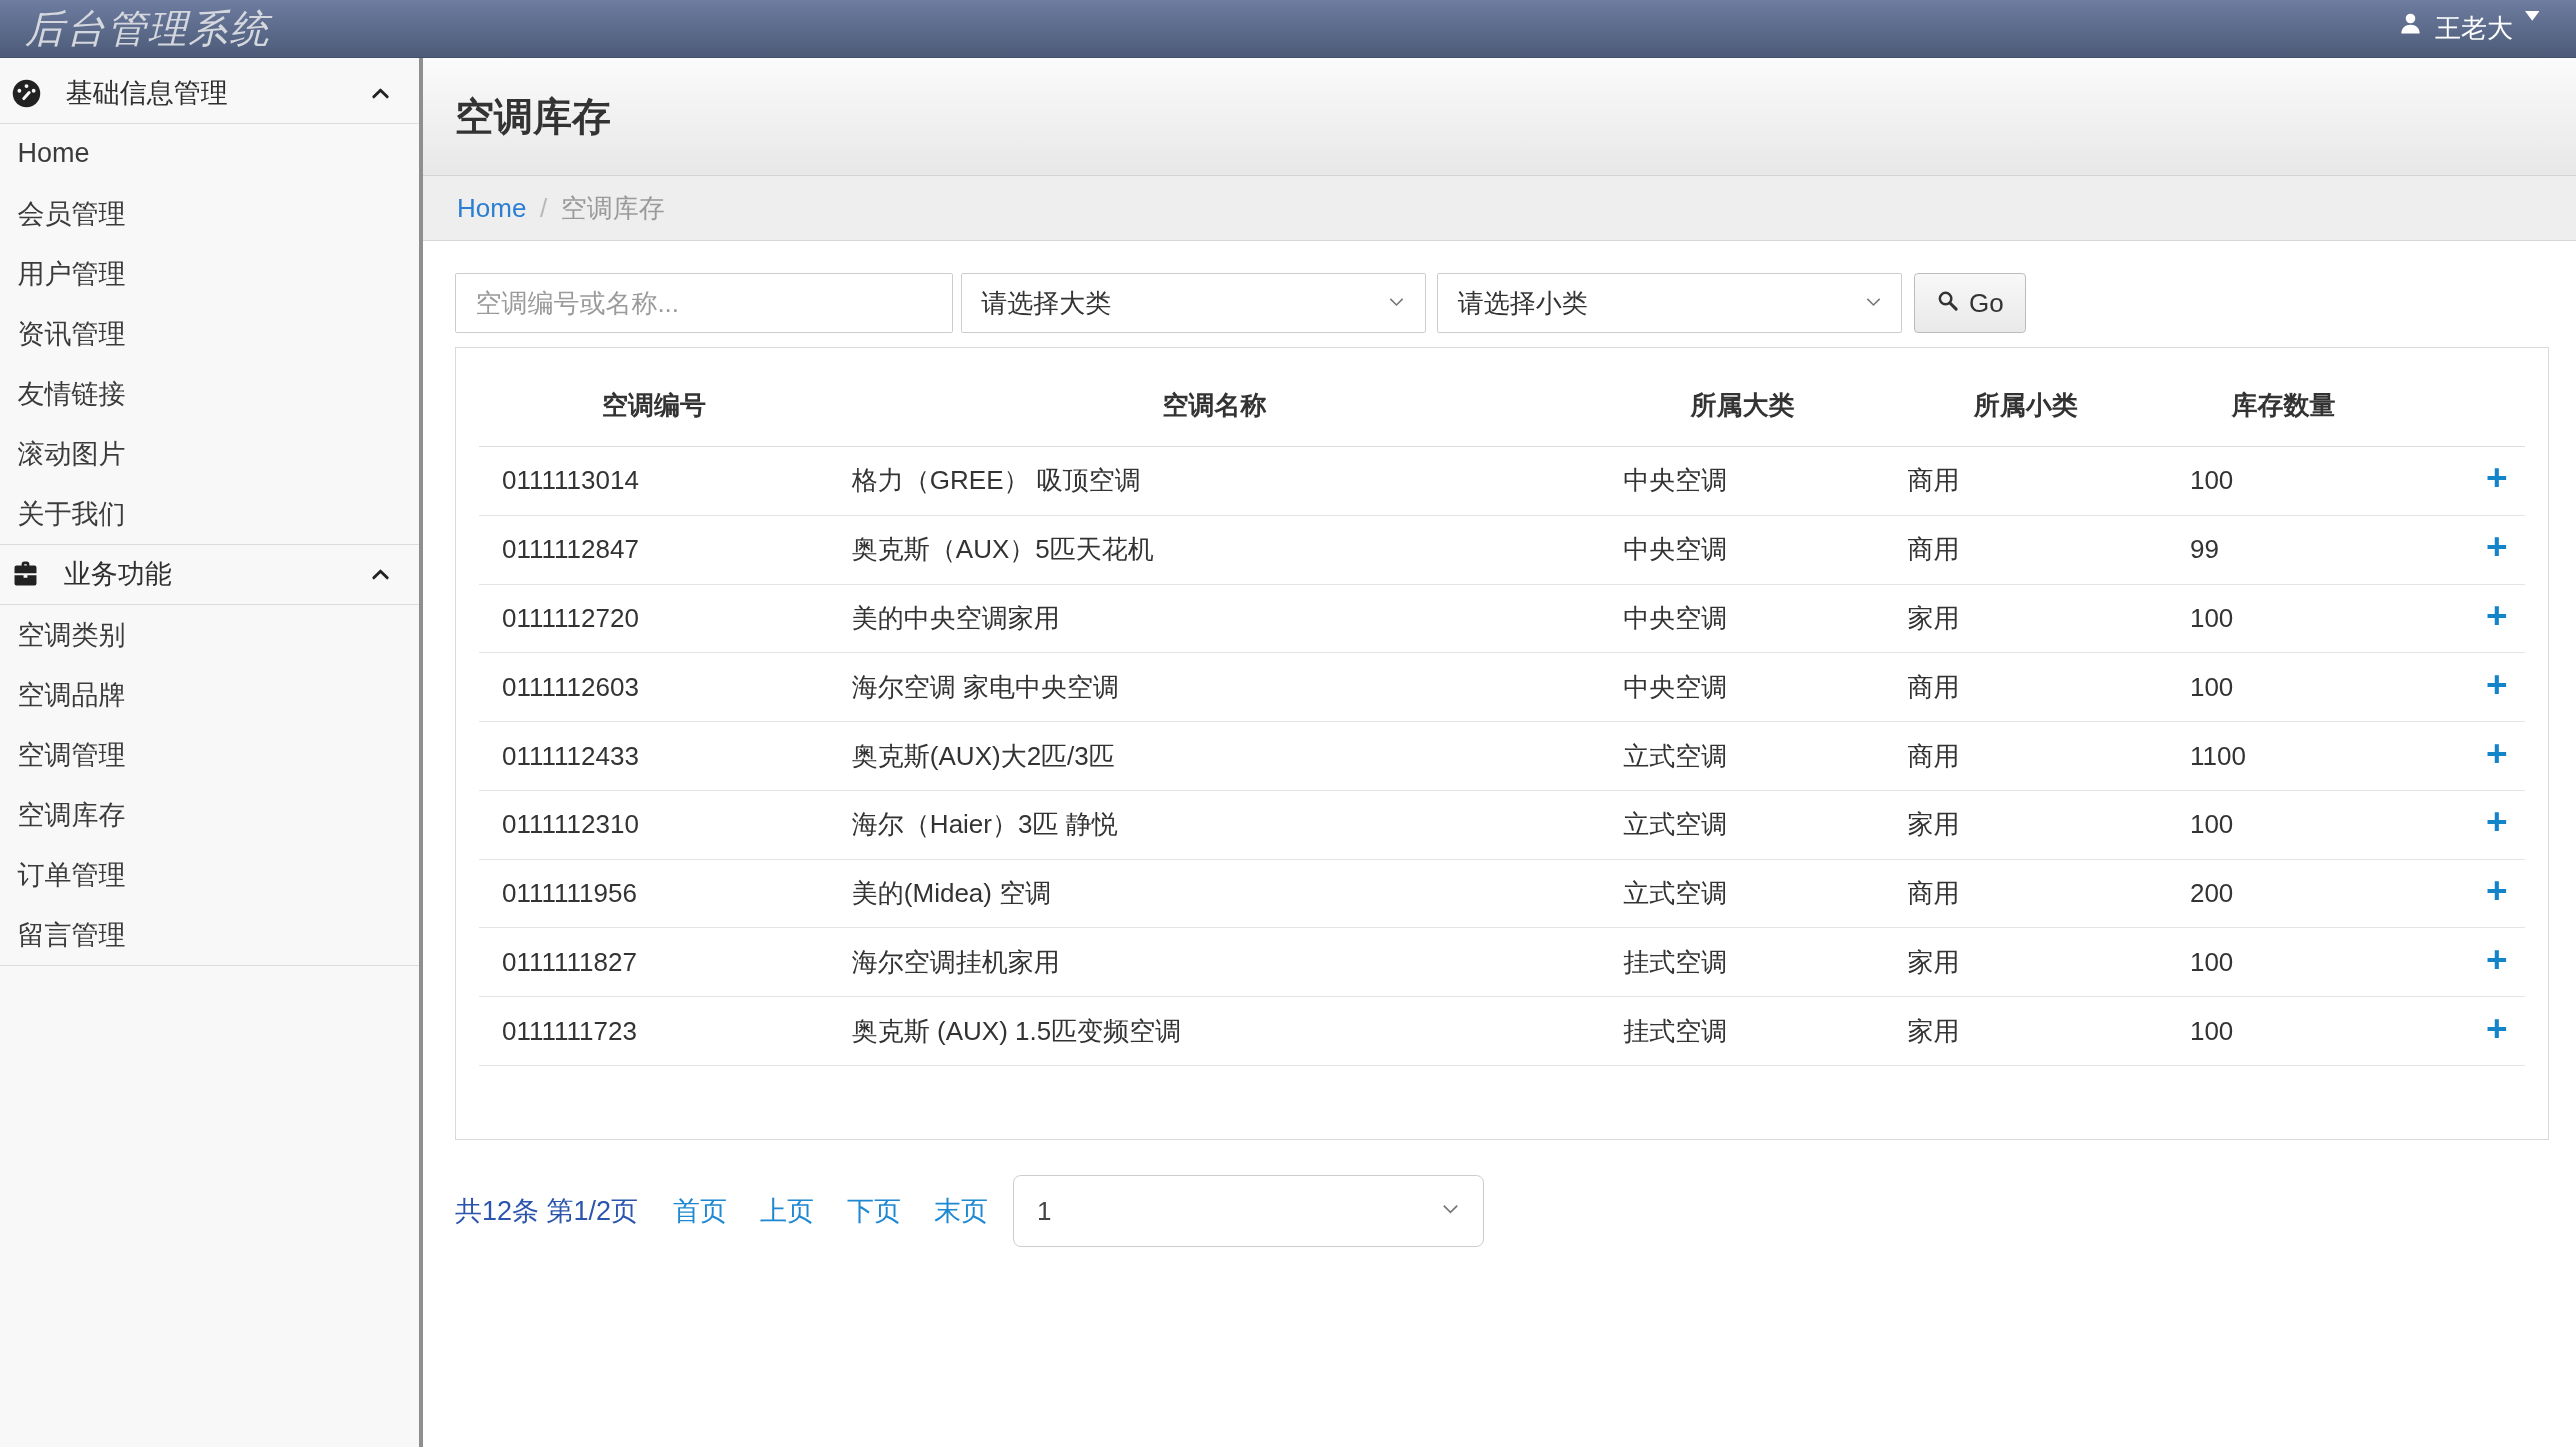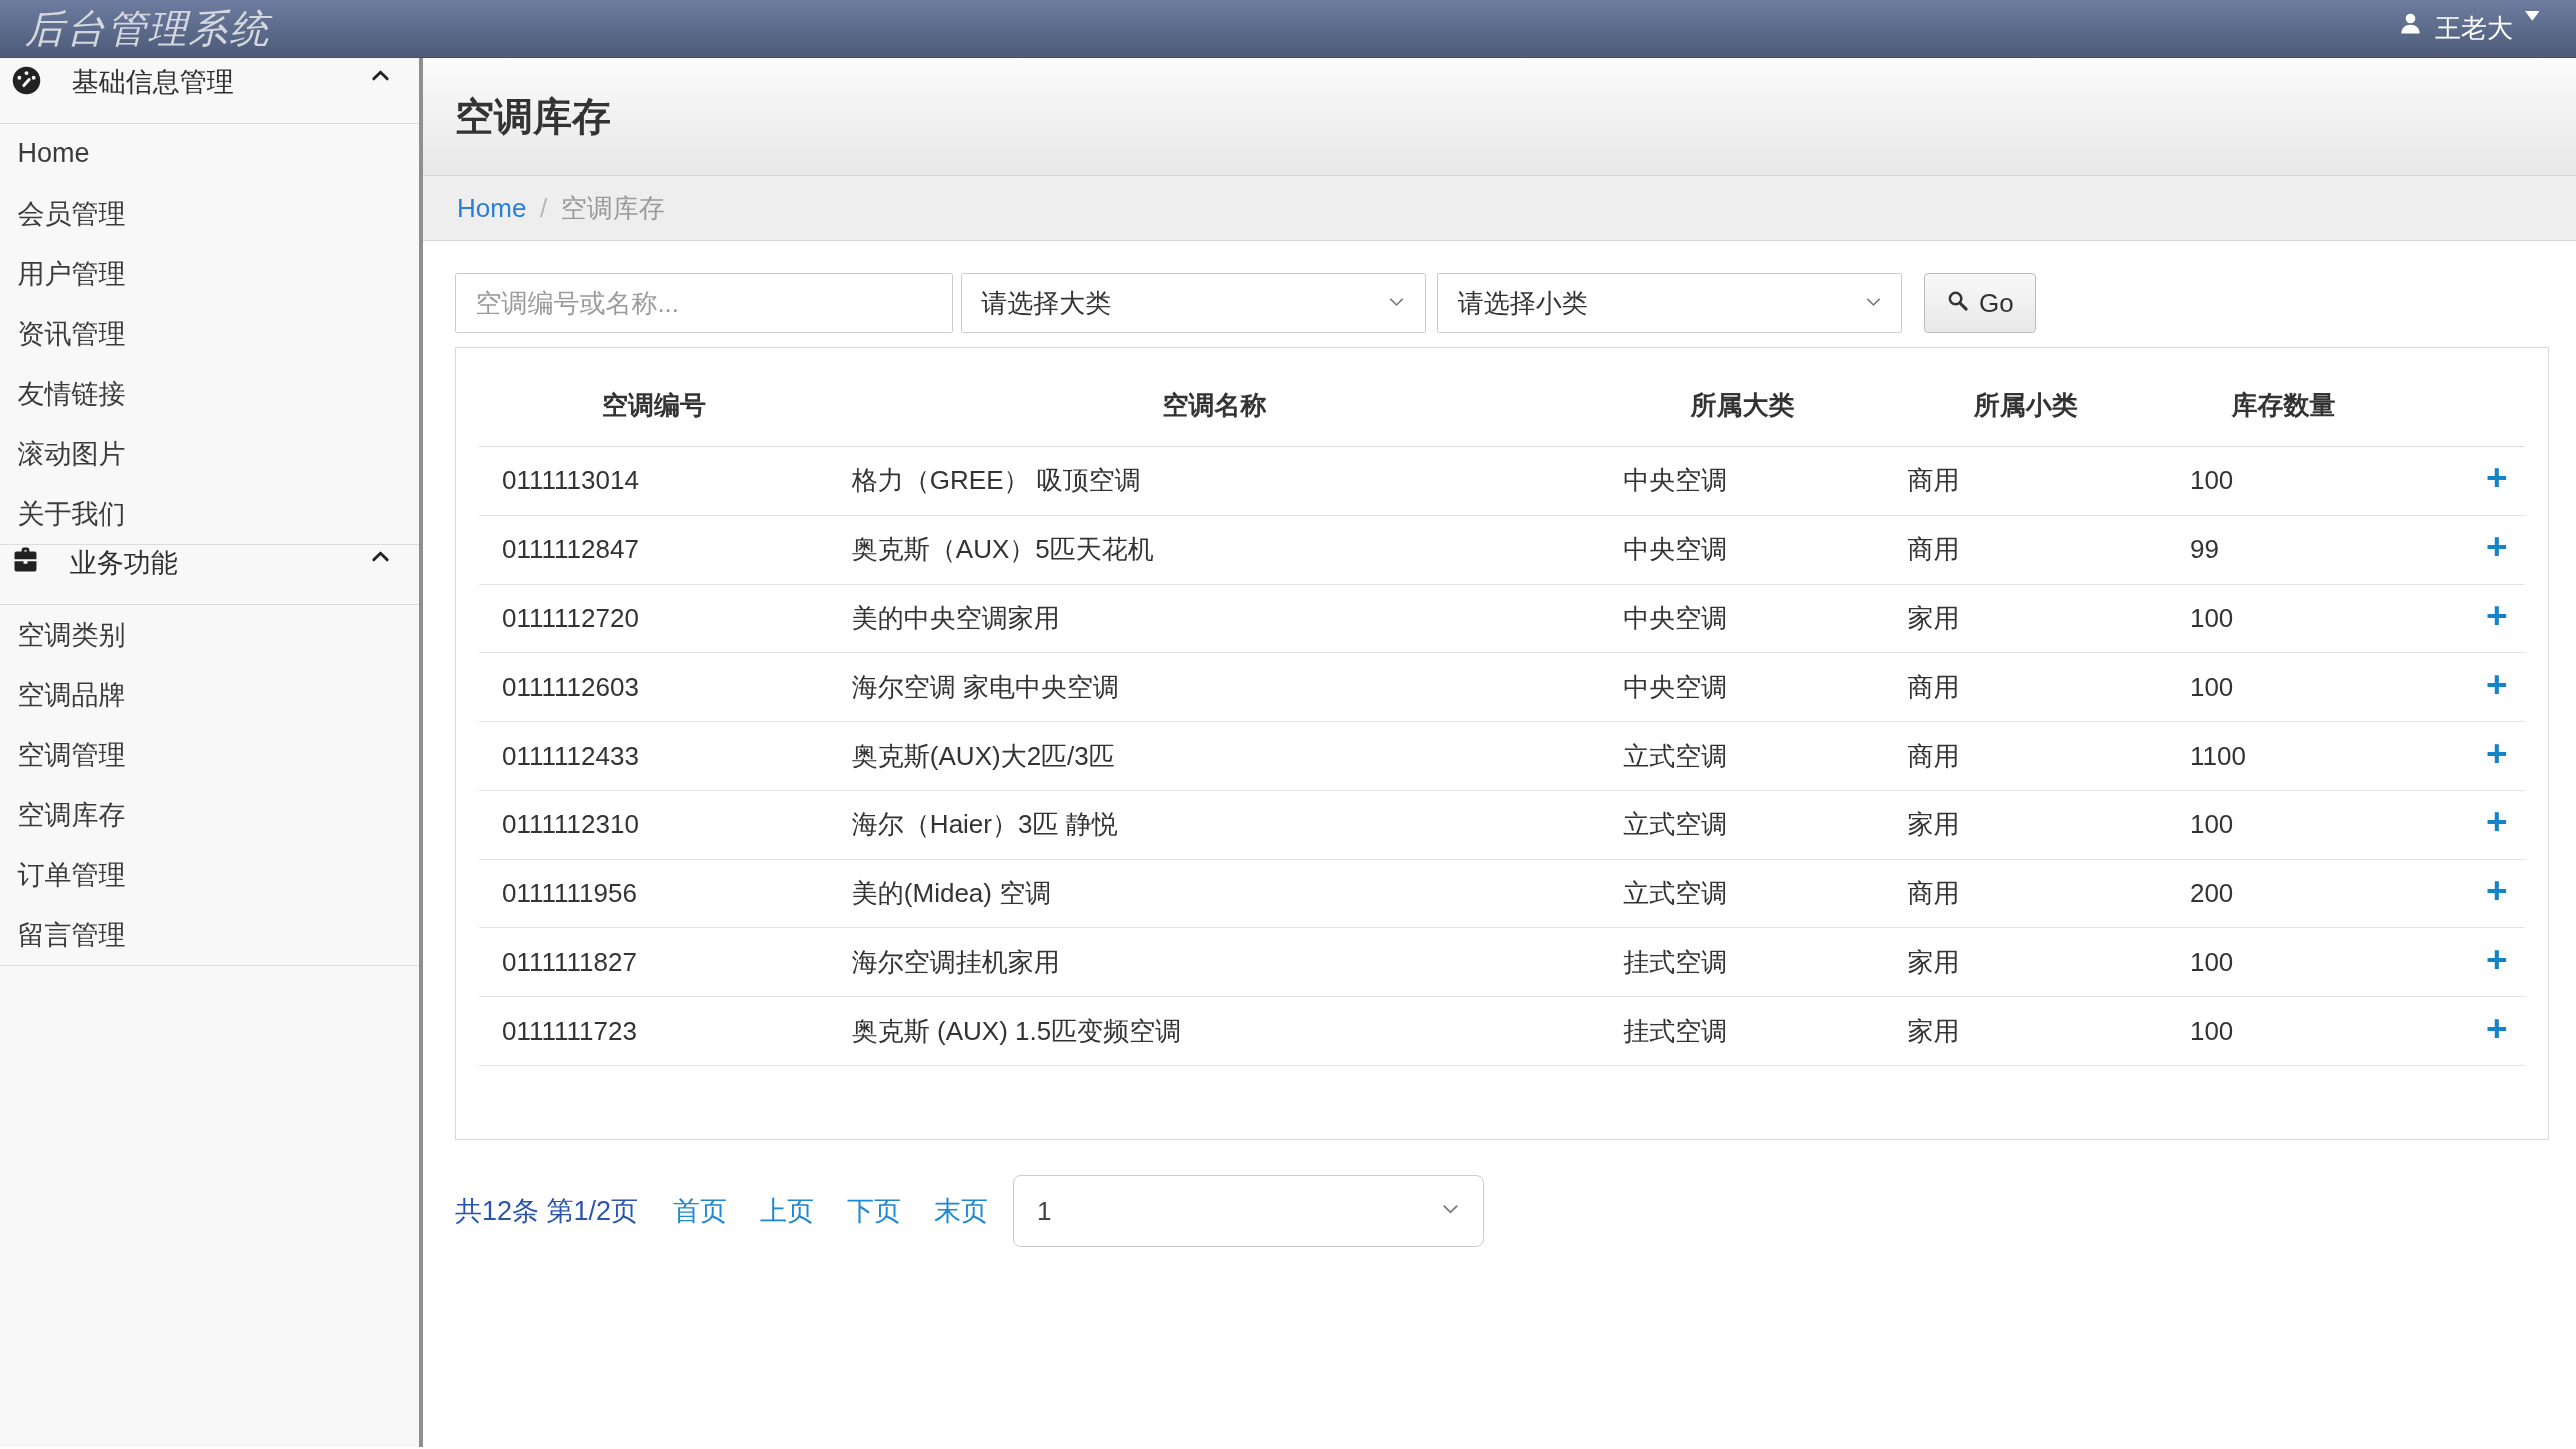--- a/index.html
+++ b/index.html
@@ -30,22 +30,22 @@
   
   .body-row { display: flex; height: 1389px; }
   .sidebar {
     width: 423px; min-width: 423px;
     background: #f8f8f8;
     border-right: 4.8px solid #8f8f8f;
     padding-top: 5.8px;
   }
   .side-section { border-bottom: 1px solid #dcdcdc; }
   .side-head {
-    height: 60px; display: flex; align-items: flex-start;
-    padding: 0 27px 0 9.7px; gap: 29px;
+    height: 60px; display: flex; align-items: center;
+    padding: 0 27px 0 9.7px; gap: 23px;
     border-bottom: 1px solid #dcdcdc;
     font-size: 27px; color: #2f2f2f; cursor: pointer;
   }
   .side-ico svg { display: block; }
   .side-chev { margin-left: auto; }
   .side-chev svg { display: block; }
   .side-list { list-style: none; }
   .side-item {
     height: 60px; display: flex; align-items: center;
     padding-left: 17.4px; font-size: 27px; color: #3b3b3b; cursor: pointer;
@@ -76,21 +76,21 @@
     font-family: "Liberation Sans", sans-serif;
     margin-right: 7.8px;
   }
   .filter-row input::placeholder { color: #9b9b9b; }
   .sel {
     width: 465px; height: 60px; border: 1px solid #cccccc; border-radius: 1.9px;
     background: #fff; display: flex; align-items: center; justify-content: space-between;
     padding: 0 17.4px 0 19.4px; font-size: 26px; color: #333; cursor: pointer;
   }
   .sel-1 { margin-right: 11.6px; }
-  .sel-2 { margin-right: 22px; }
+  .sel-2 { margin-right: 12px; }
   .go-btn {
     height: 60px; padding: 0 21px; display: flex; align-items: center; gap: 9.7px;
     background: linear-gradient(to bottom, #f8f8f8, #e9e9e9);
     border: 1px solid #bcbcbc; border-radius: 3.9px;
     font-size: 26px; color: #333; cursor: pointer;
     font-family: "Liberation Sans", sans-serif;
   }
   
   .panel {
     width: 2094px;

